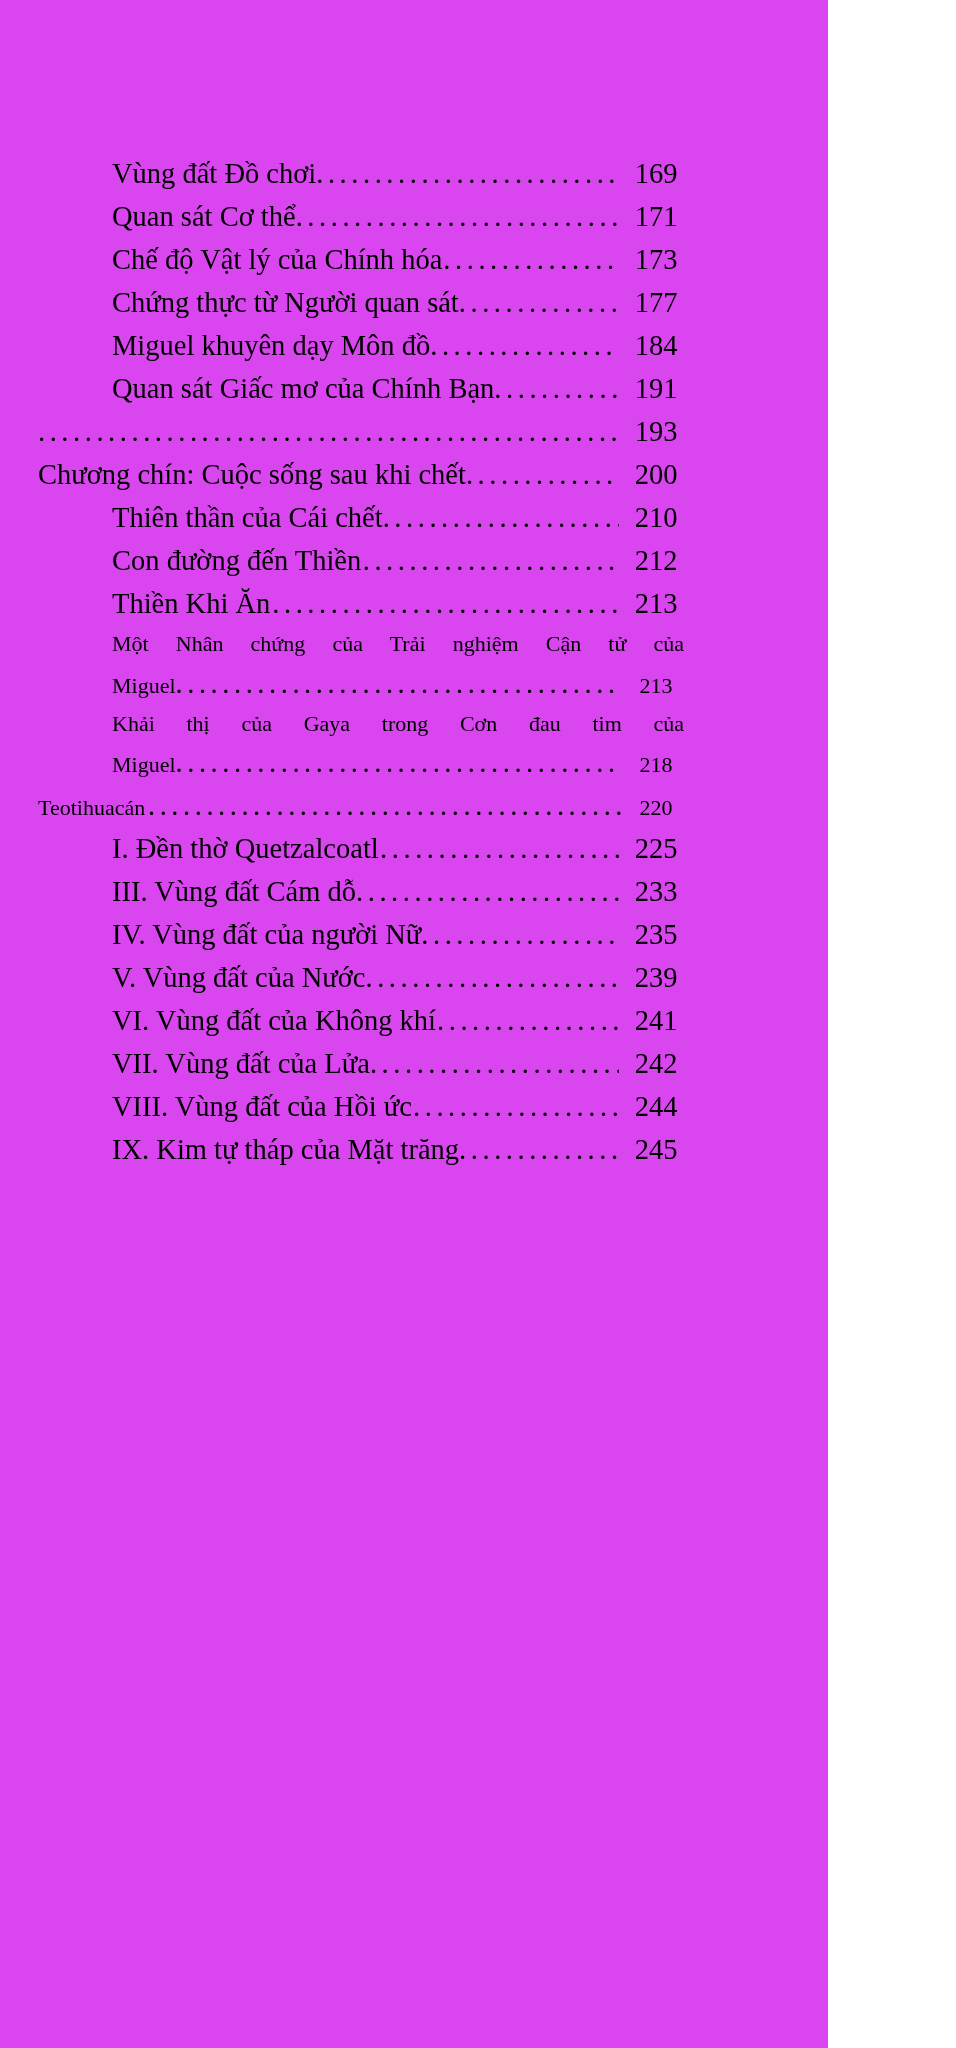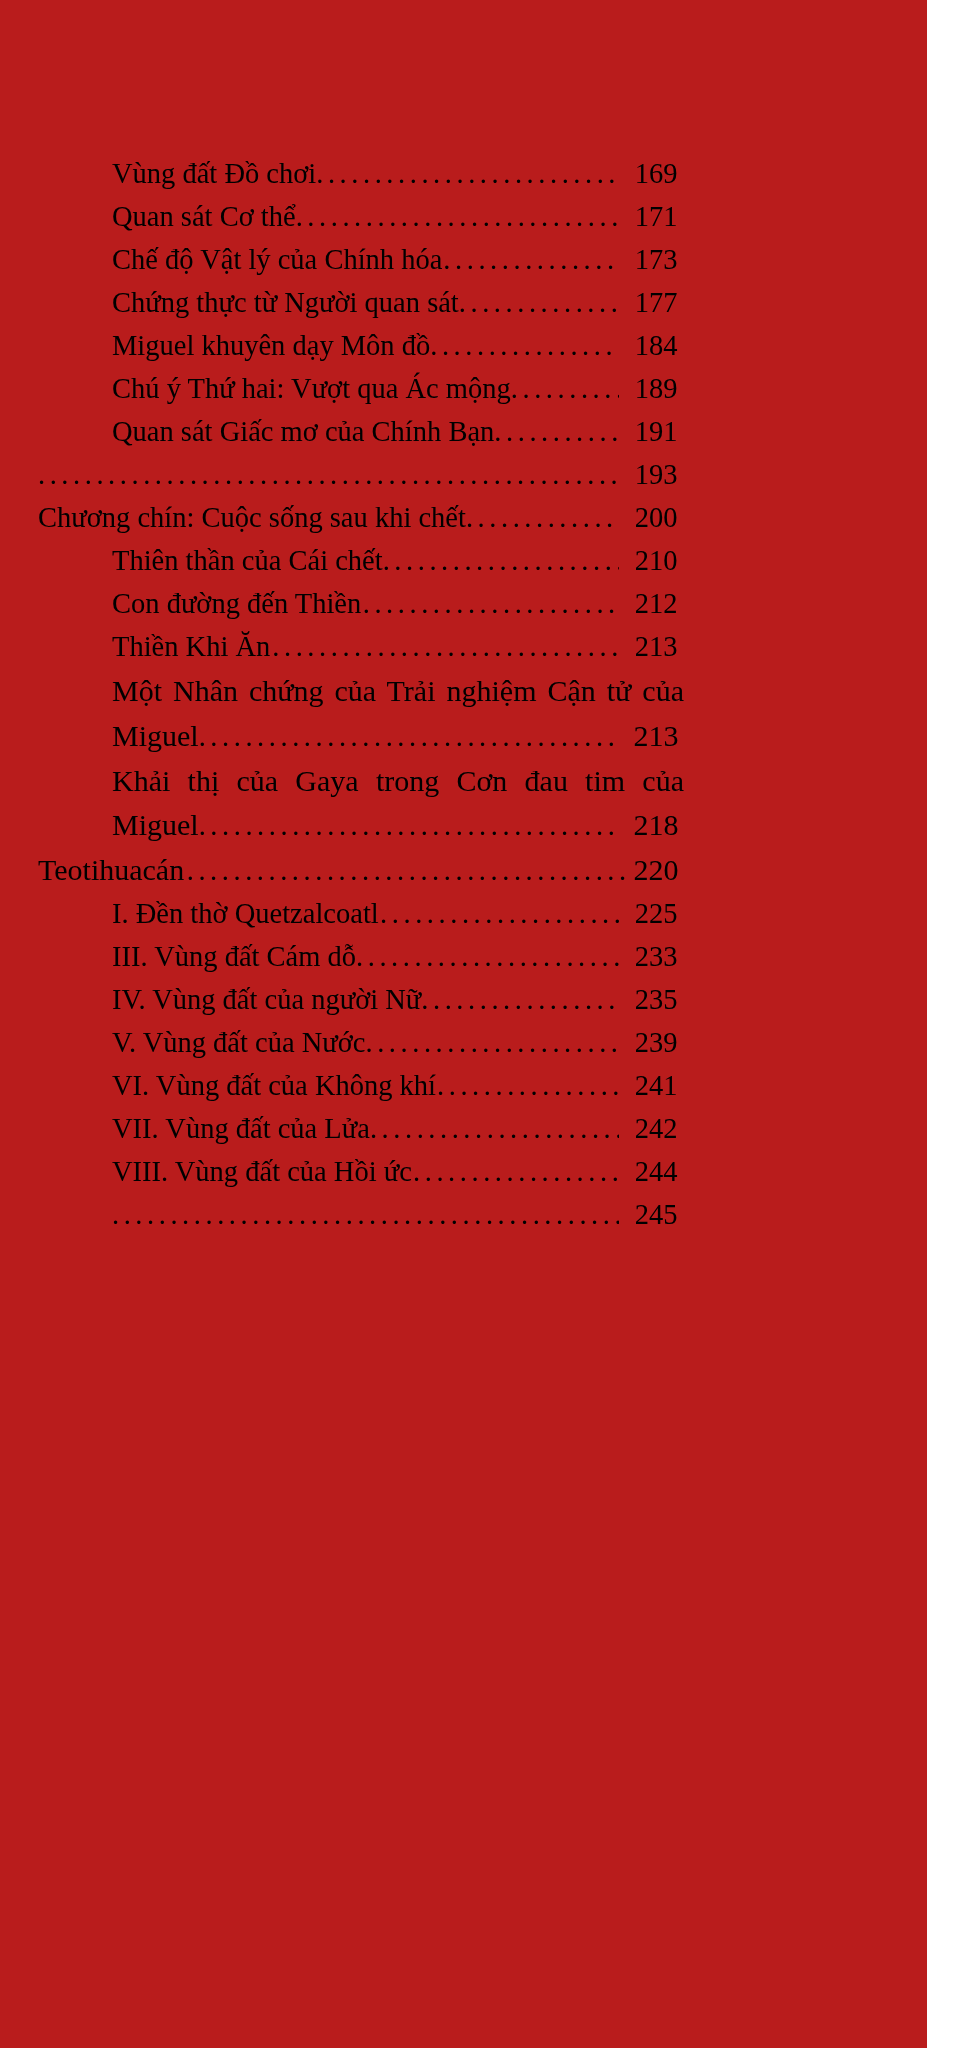--- a/index.html
+++ b/index.html
@@ -10,23 +10,23 @@
   body {
     width: 956px;
     height: 2048px;
     font-family: "Liberation Serif", "DejaVu Serif", serif;
     color: #000000;
     -webkit-font-smoothing: antialiased;
   }
 
   .page {
     position: relative;
-    width: 927px;
+    width: 828px;
     height: 2048px;
-    background: #b91c1c;
+    background: #d946ef;
     overflow: hidden;
   }
 
   .toc {
     position: absolute;
     left: 38px;
     top: 160px;
     width: 646px;
   }
 
@@ -78,21 +78,21 @@
     text-align: center;
     min-width: 56px;
     padding-left: 9px;
     white-space: nowrap;
   }
   .pagenum.tight { padding-left: 1px; }
 
   
   .wrap-entry {
     position: relative;
-    font-size: 30px;
+    font-size: 22px;
     line-height: 1.0;
     margin-bottom: 14.5px;
   }
   .wrap-entry.indent { padding-left: 74px; }
 
   .wrap-line1 {
     text-align: justify;
     text-align-last: justify;
     white-space: normal;
     margin-bottom: 14.5px;
@@ -140,27 +140,20 @@
       </div>
       <div class="entry indent">
         <div class="row">
           <span class="title">Miguel khuyên dạy Môn đồ</span>
           <span class="leader"></span>
           <span class="pagenum">184</span>
         </div>
       </div>
       <div class="entry indent">
         <div class="row">
-          <span class="title">Chú ý Thứ hai: Vượt qua Ác mộng</span>
-          <span class="leader"></span>
-          <span class="pagenum">189</span>
-        </div>
-      </div>
-      <div class="entry indent">
-        <div class="row">
           <span class="title">Quan sát Giấc mơ của Chính Bạn</span>
           <span class="leader"></span>
           <span class="pagenum">191</span>
         </div>
       </div>
       <div class="entry">
         <div class="row">
           <span class="leader"></span>
           <span class="pagenum">193</span>
         </div>
@@ -266,18 +259,19 @@
       <div class="entry indent">
         <div class="row">
           <span class="title">VIII. Vùng đất của Hồi ức</span>
           <span class="gap-before-leader"></span>
           <span class="leader"></span>
           <span class="pagenum">244</span>
         </div>
       </div>
       <div class="entry indent">
         <div class="row">
+          <span class="title">IX. Kim tự tháp của Mặt trăng</span>
           <span class="leader"></span>
           <span class="pagenum">245</span>
         </div>
       </div>
     </div>
 </div>
 
 </body></html>

